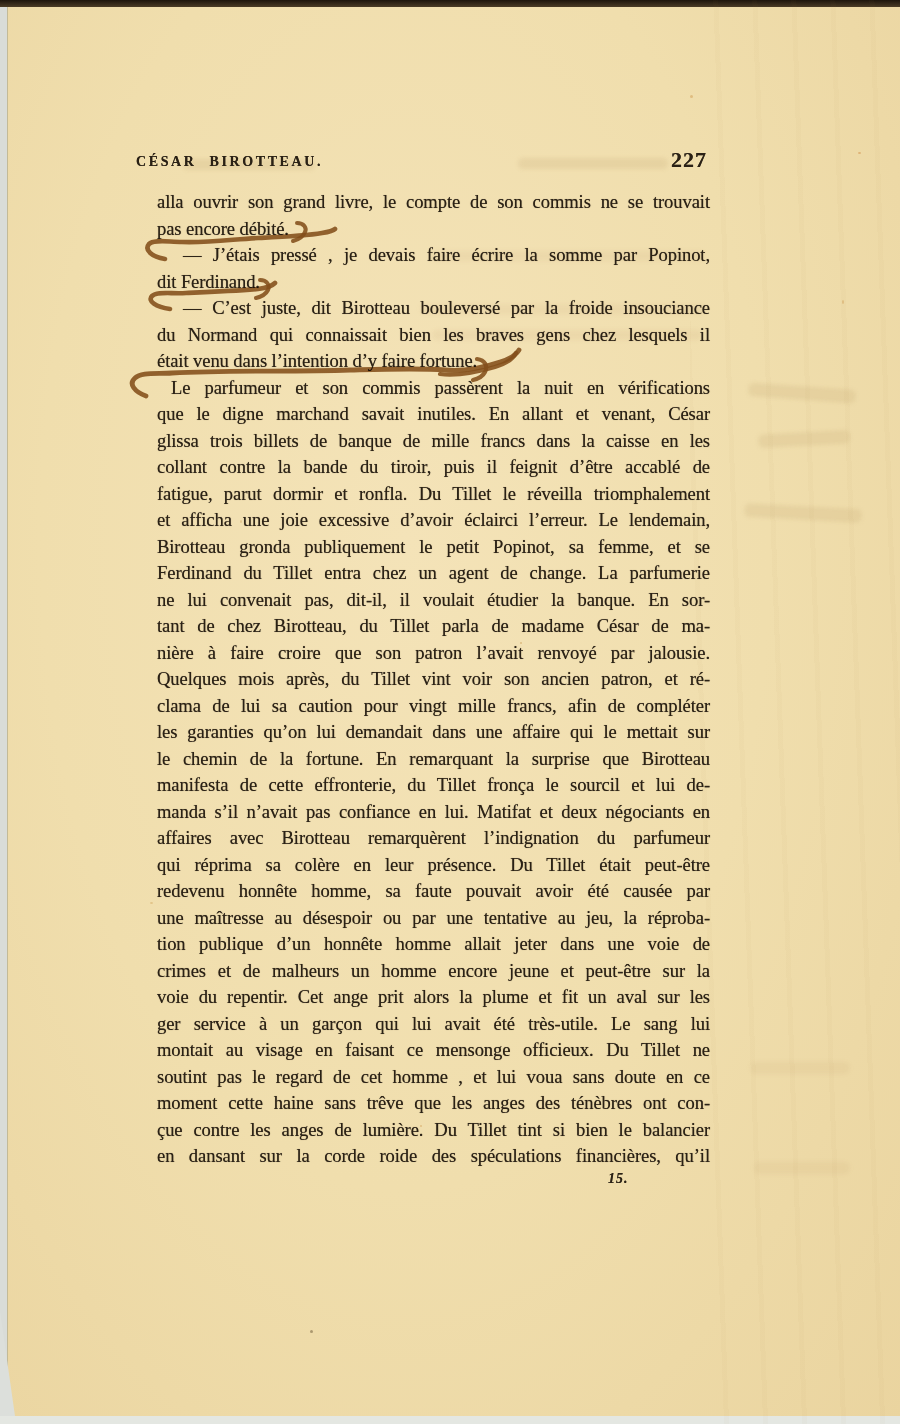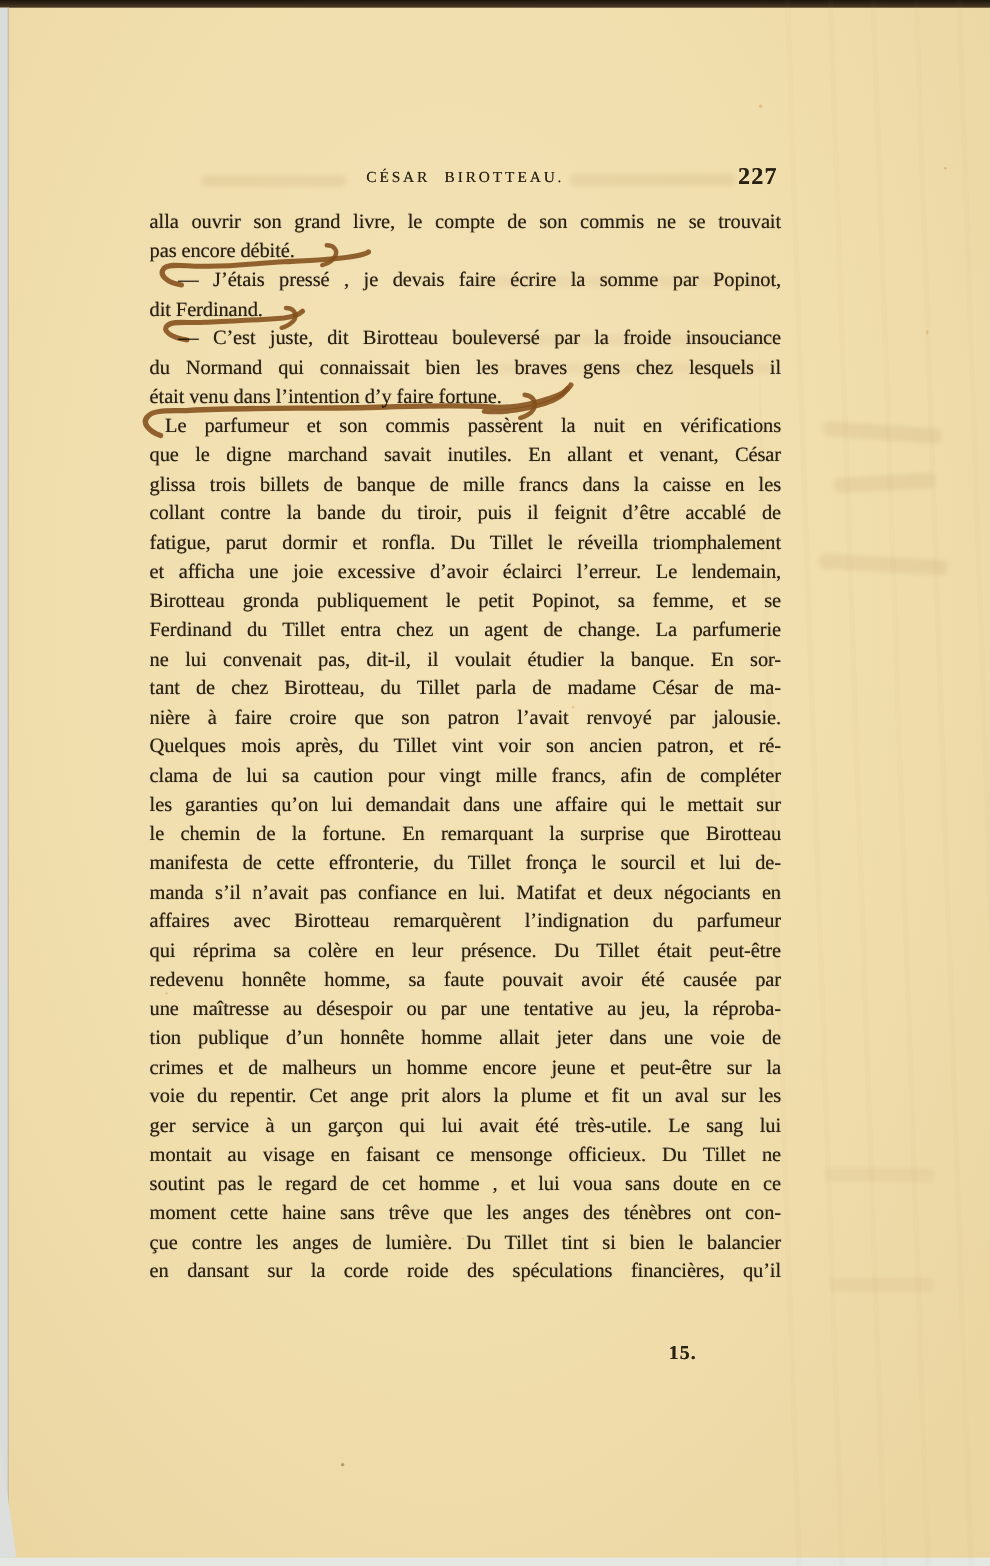--- a/index.html
+++ b/index.html
@@ -29,44 +29,45 @@
     opacity:.6;pointer-events:none;}
   
   .speck{position:absolute;border-radius:50%;pointer-events:none;}
   
   .ghost{position:absolute;background:rgba(150,110,50,.10);border-radius:6px;
     filter:blur(2px);pointer-events:none;}
   .ghost.light{background:rgba(150,110,50,.06);}
   
   .header{position:absolute;left:136px;top:150px;width:574px;height:28px;}
   .running-title{
-    position:absolute;left:0;top:4px;width:100%;text-align:center;
-    font-size:14px;font-weight:400;letter-spacing:2.6px;word-spacing:7px;
+    position:absolute;left:0;top:4px;width:100%;
+    font-size:14px;font-weight:700;letter-spacing:2.6px;word-spacing:7px;
     color:var(--ink,#2a2115);text-shadow:0 0 .6px rgba(42,33,21,.7);
   }
   .page-number{
     position:absolute;right:3px;top:-3px;
     font-size:22px;font-weight:700;letter-spacing:1px;
     color:var(--ink,#2a2115);text-shadow:0 0 .6px rgba(42,33,21,.7);
   }
   
   .text-block{position:absolute;left:136px;top:189px;width:574px;z-index:2;}
   .line{
     height:26.5px;line-height:26.5px;font-size:18.6px;letter-spacing:-.1px;
     color:var(--ink,#2a2115);text-shadow:0 0 .7px rgba(42,33,21,.65);
     white-space:nowrap;
+    margin-left:21px;
   }
   .line.aj{text-align:justify;text-align-last:justify;white-space:normal;}
   .line.al{text-align:right;text-align-last:left;}
   .line.ind1{text-indent:26px;}
   .line.ind2{text-indent:14px;}
   
-  .signature{position:absolute;left:608px;top:1219px;width:44px;
-    font-size:18px;font-weight:700;letter-spacing:1px;
-    color:var(--ink,#2a2115);text-shadow:0 0 .6px rgba(42,33,21,.7);z-index:2;}
+  .signature{position:absolute;left:608px;top:1171px;width:44px;
+    font-size:14px;font-weight:700;letter-spacing:1px;
+    color:var(--ink,#2a2115);text-shadow:0 0 .6px rgba(42,33,21,.7);z-index:2;font-style:italic;}
   
   .pen-layer{position:absolute;left:0;top:0;width:900px;height:1424px;z-index:3;
     pointer-events:none;mix-blend-mode:multiply;}
   .pen-layer path{fill:none;stroke:var(--pen,#8b5a26);stroke-linecap:round;
     stroke-linejoin:round;opacity:.88;}
 </style>
 </head>
 <body>
 
 <div class="page">

